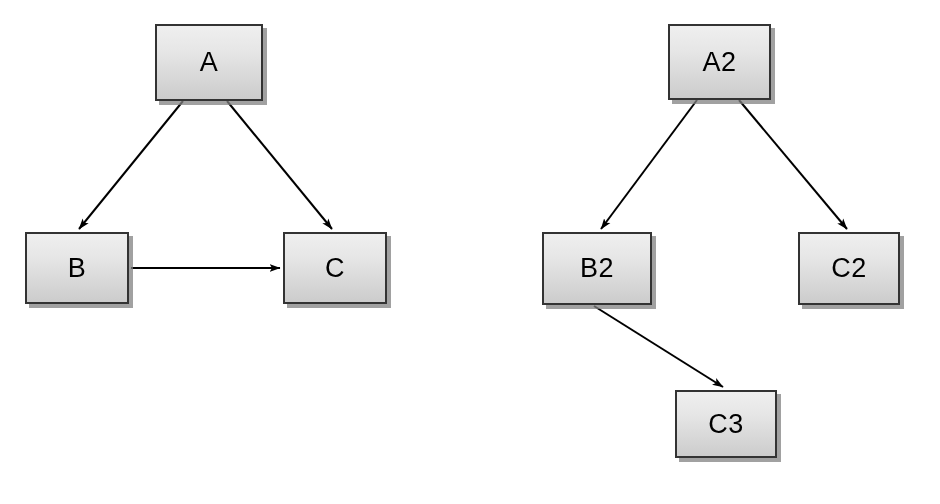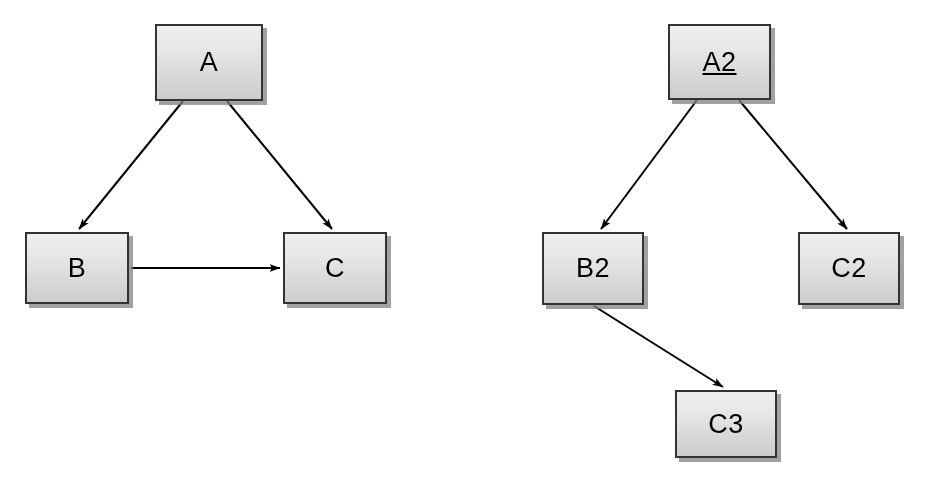--- a/index.html
+++ b/index.html
@@ -69,24 +69,24 @@
   <div id="nodes-group">
       <div class="node" style="left: 155px; top: 24px; width: 108px; height: 77px;">
         <span class="node-label">A</span>
       </div>
       <div class="node" style="left: 25px; top: 232px; width: 104px; height: 72px;">
         <span class="node-label">B</span>
       </div>
       <div class="node" style="left: 283px; top: 232px; width: 104px; height: 72px;">
         <span class="node-label">C</span>
       </div>
-      <div class="node" style="left: 668px; top: 24px; width: 103px; height: 76px; text-decoration: underline;">
+      <div class="node" style="left: 668px; top: 24px; width: 103px; height: 76px;">
         <span class="node-label">A2</span>
       </div>
-      <div class="node" style="left: 542px; top: 232px; width: 102px; height: 73px;">
+      <div class="node" style="left: 542px; top: 232px; width: 110px; height: 73px;">
         <span class="node-label">B2</span>
       </div>
       <div class="node" style="left: 798px; top: 232px; width: 102px; height: 73px;">
         <span class="node-label">C2</span>
       </div>
       <div class="node" style="left: 675px; top: 390px; width: 102px; height: 68px;">
         <span class="node-label">C3</span>
       </div>
     </div>
 </div>

